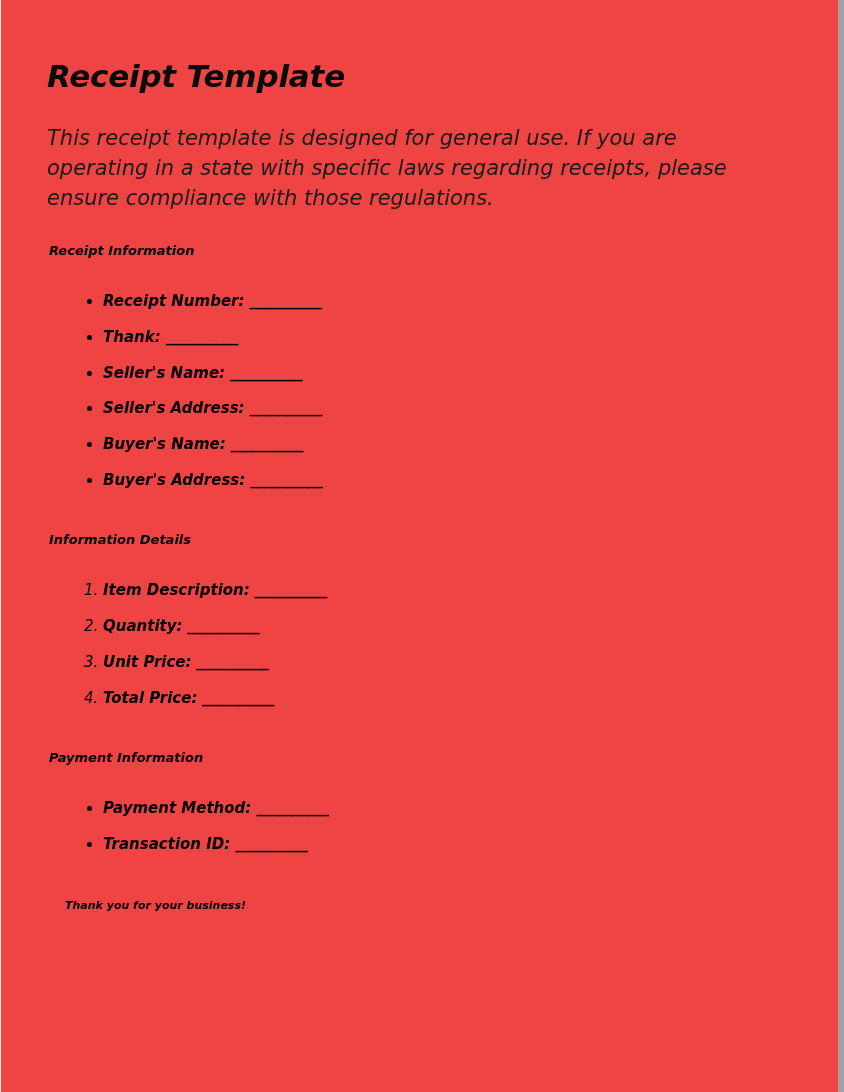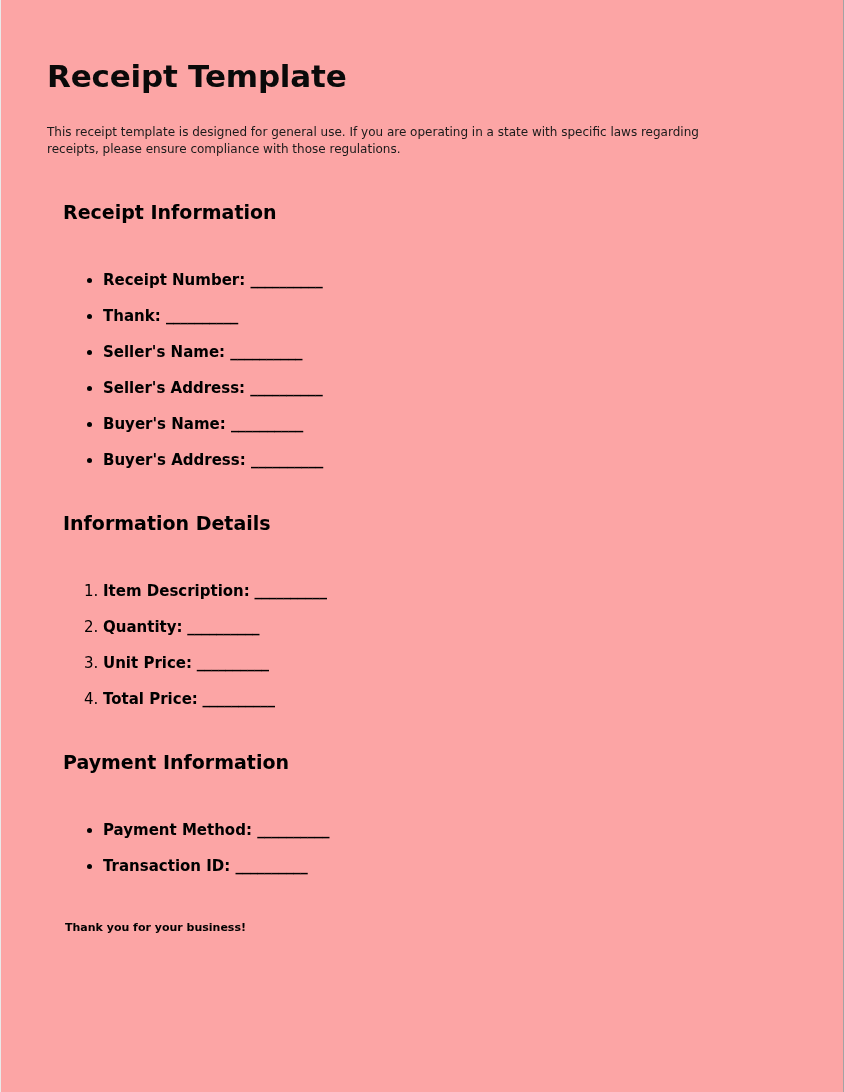--- a/index.html
+++ b/index.html
@@ -11,53 +11,54 @@
     width: 844px;
     height: 1092px;
     position: relative;
     font-family: "DejaVu Sans", "Liberation Sans", sans-serif;
     color: #000000;
     overflow: hidden;
   }
   .page {
     position: absolute;
     inset: 0;
-    background: #fca5a5;
+    background: #ef4444;
     border-left: 1px solid #e9e9e9;
-    border-right: 1px solid #a3a3a3;
+    border-right: 6px solid #a3a3a3;
     box-sizing: border-box;
+    font-style: italic;
   }
   .content {
     position: absolute;
     left: 46px;
     top: 0;
     right: 46px;
   }
   .doc-title {
     font-size: 31px;
     font-weight: bold;
     letter-spacing: -0.2px;
     margin: 0;
     padding-top: 58px;
     line-height: 1.2;
     color: #0a0a0a;
   }
   .intro {
-    font-size: 12px;
+    font-size: 21px;
     line-height: 1.42;
     margin: 0;
     padding-top: 29px;
     max-width: 706px;
     color: #1a1a1a;
     font-weight: normal;
   }
   .section-heading {
-    font-size: 19px;
+    font-size: 13px;
     font-weight: bold;
-    margin: 16px;
+    margin: 2px;
     color: #000000;
   }
   .sec1 { padding-top: 27px; }
   .sec2 { padding-top: 25px; }
   .sec3 { padding-top: 25px; }
 
   ul.blank-list, ol.blank-list {
     margin: 0;
     padding-top: 16px;
     padding-left: 40px;

